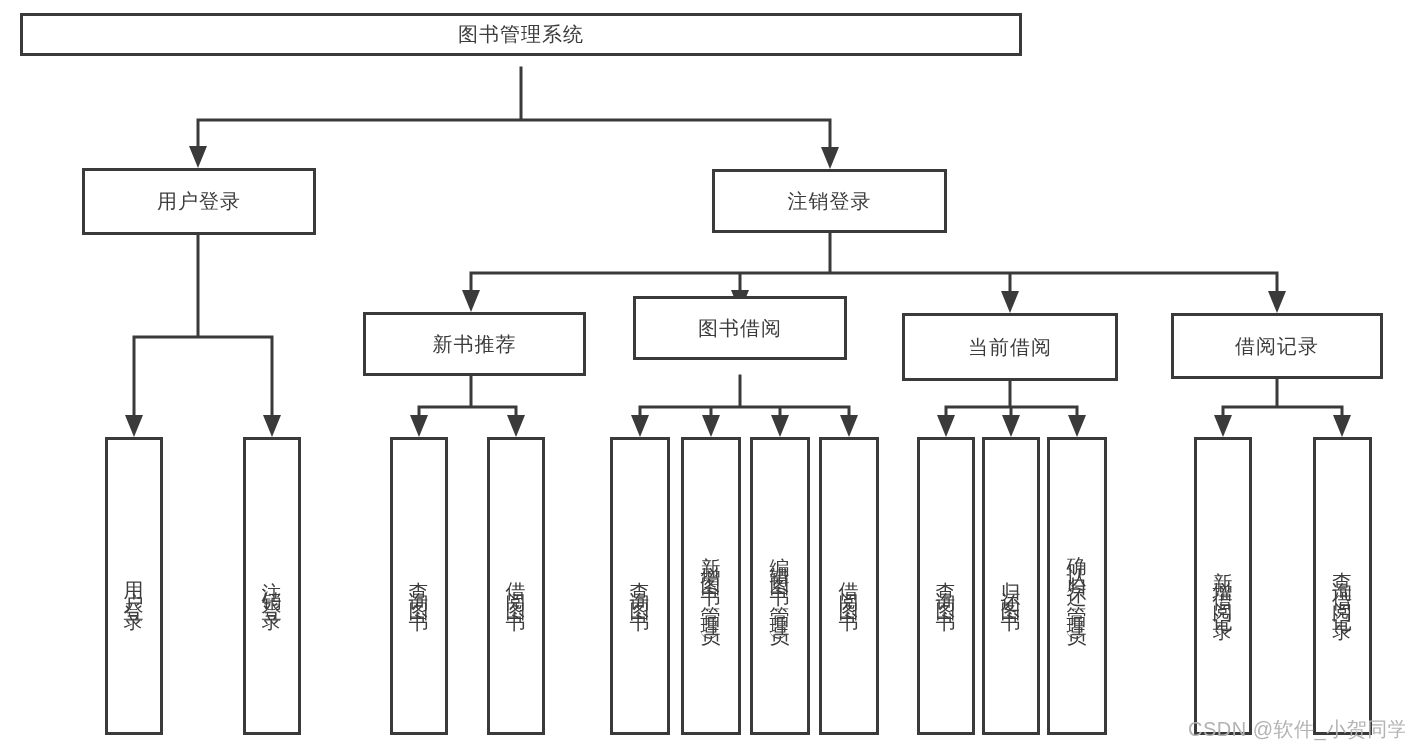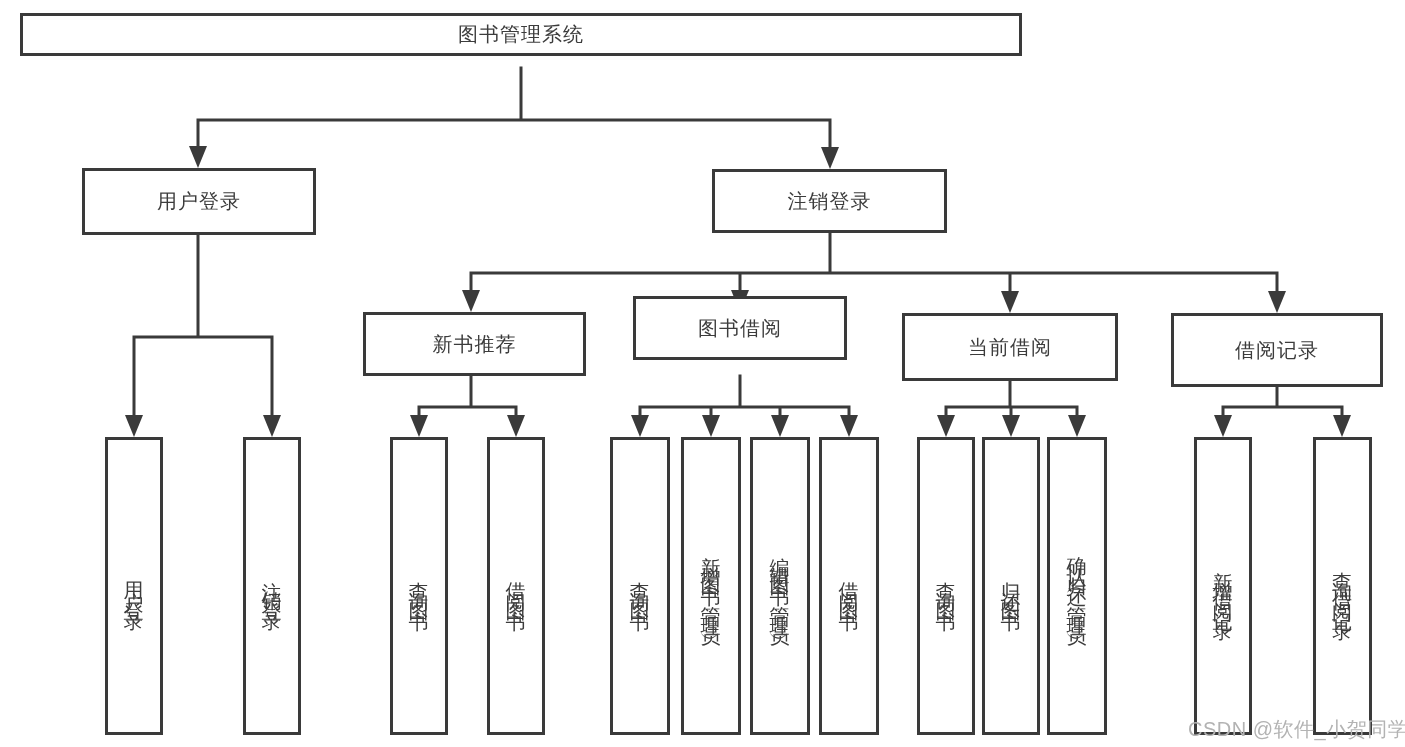--- a/index.html
+++ b/index.html
@@ -27,21 +27,21 @@
     writing-mode:vertical-rl;text-orientation:mixed;
     letter-spacing:10px;line-height:1;font-size:20px;color:var(--text);
   }
   
   .n-root   {left:20px;  top:13px;  width:1002px;height:43px;}
   .n-login  {left:82px;  top:168px; width:234px; height:67px;}
   .n-mgmt   {left:712px; top:169px; width:235px; height:64px;}
   .n-rec    {left:363px; top:312px; width:223px; height:64px;}
   .n-borrow {left:633px; top:296px; width:214px; height:64px;}
   .n-current{left:902px; top:313px; width:216px; height:68px;}
-  .n-records{left:1171px;top:313px; width:212px; height:74px;}
+  .n-records{left:1171px;top:313px; width:212px; height:66px;}
   .n-l-login  {left:105px; top:437px;width:58px;height:298px;}
   .n-l-logout {left:243px; top:437px;width:58px;height:298px;}
   .n-rec-q    {left:390px; top:437px;width:58px;height:298px;}
   .n-rec-b    {left:487px; top:437px;width:58px;height:298px;}
   .n-bb-q     {left:610px; top:437px;width:60px;height:298px;}
   .n-bb-add   {left:681px; top:437px;width:60px;height:298px;}
   .n-bb-edit  {left:750px; top:437px;width:60px;height:298px;}
   .n-bb-b     {left:819px; top:437px;width:60px;height:298px;}
   .n-cur-q    {left:917px; top:437px;width:58px;height:298px;}
   .n-cur-r    {left:982px; top:437px;width:58px;height:298px;}

